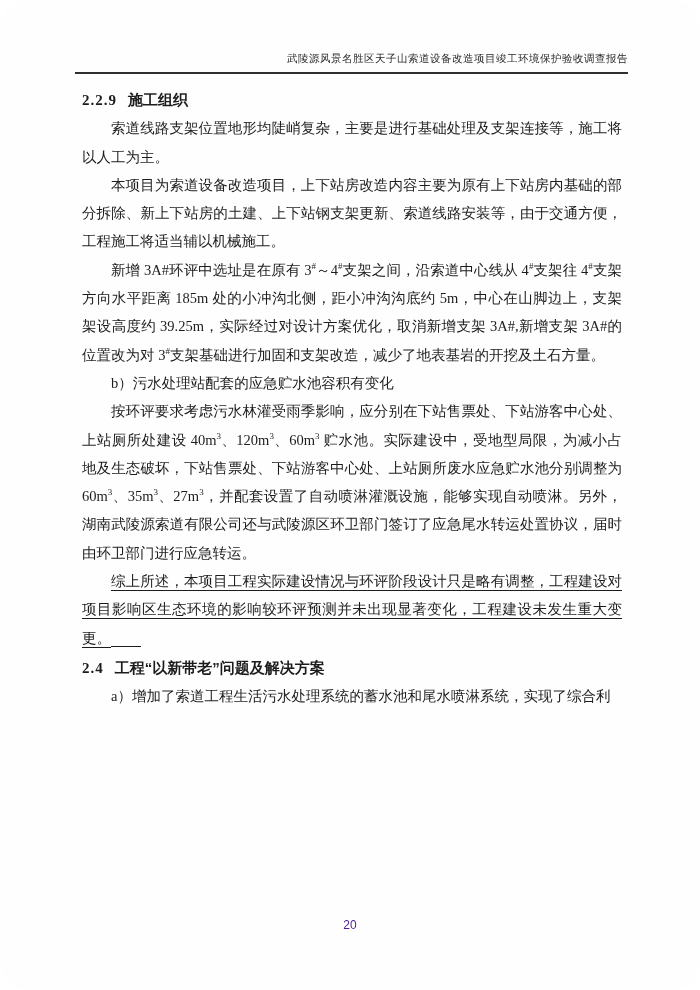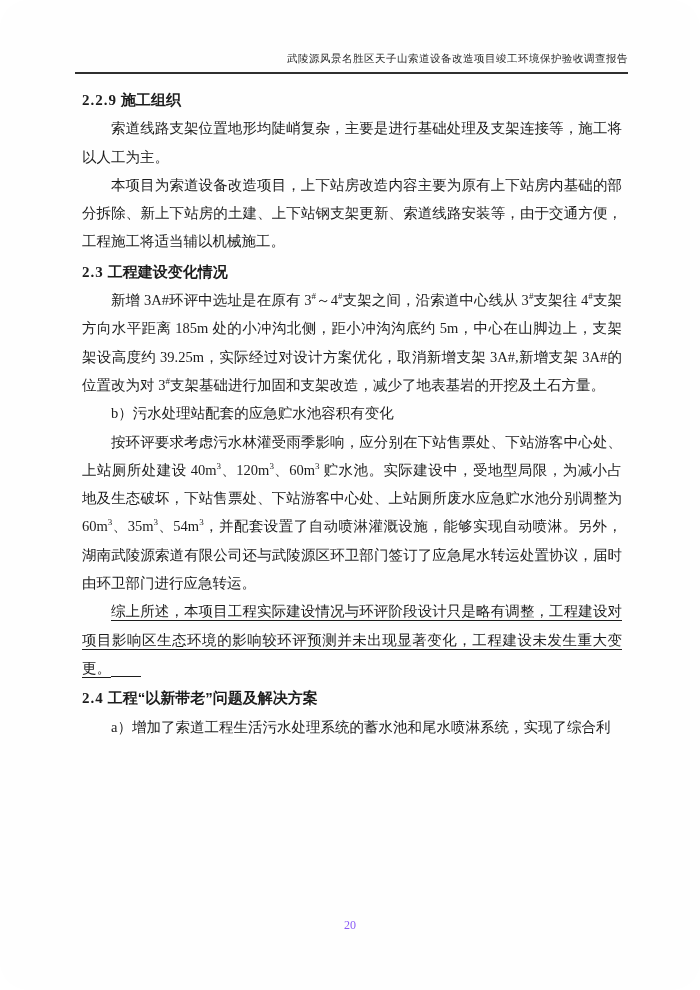--- a/index.html
+++ b/index.html
@@ -63,34 +63,34 @@
     margin: 2px 0 0 0;
     font-size: 15px;
     line-height: 28.3px;
     font-weight: bold;
     text-align: left;
     text-indent: 0;
   }
   h2.section-heading .hnum {
     font-family: "Liberation Serif", "DejaVu Serif", serif;
     letter-spacing: 1px;
-    margin-right: 4px;
+    margin-right: 11px;
   }
   h2.section-heading .htitle {
     font-family: "Liberation Sans", "DejaVu Sans", sans-serif;
   }
   .page-number {
     position: absolute;
     left: 0;
     right: 0;
     top: 918px;
     text-align: center;
     font-size: 12px;
-    color: #8b5cf6;
-    font-family: Liberation Serif, serif;
+    color: #4c1d95;
+    font-family: Liberation Sans, sans-serif;
   }
 </style>
 </head>
 <body>
 
 <div class="page">
 
   <div class="header">
     <span>武陵源风景名胜区天子山索道设备改造项目竣工环境保护验收调查报告</span>
   </div>
@@ -100,30 +100,27 @@
 
 
     <h2 class="section-heading">
       <span class="hnum">2.2.9</span><span class="htitle">施工组织</span>
     </h2>
 
     <p class="para indent"><span>索道线路支架位置地形均陡峭复杂，主要是进行基础处理及支架连接等，施工将以人工为主。</span></p>
 
     <p class="para indent"><span>本项目为索道设备改造项目，上下站房改造内容主要为原有上下站房内基础的部分拆除、新上下站房的土建、上下站钢支架更新、索道线路安装等，由于交通方便，工程施工将适当辅以机械施工。</span></p>
 
-    <h2 class="section-heading">
-      <span class="hnum">2.3</span><span class="htitle">工程建设变化情况</span>
-    </h2>
 
 
-    <p class="para indent"><span>新增 3A#环评中选址是在原有 3</span><sup>#</sup><span>～4</span><sup>#</sup><span>支架之间，沿索道中心线从 3</span><sup>#</sup><span>支架往 4</span><sup>#</sup><span>支架方向水平距离 185m 处的小冲沟北侧，距小冲沟沟底约 5m，中心在山脚边上，支架架设高度约 39.25m，实际经过对设计方案优化，取消新增支架 3A#,新增支架 3A#的位置改为对 3</span><sup>#</sup><span>支架基础进行加固和支架改造，减少了地表基岩的开挖及土石方量。</span></p>
+    <p class="para indent"><span>新增 3A#环评中选址是在原有 3</span><sup>#</sup><span>～4</span><sup>#</sup><span>支架之间，沿索道中心线从 4</span><sup>#</sup><span>支架往 4</span><sup>#</sup><span>支架方向水平距离 185m 处的小冲沟北侧，距小冲沟沟底约 5m，中心在山脚边上，支架架设高度约 39.25m，实际经过对设计方案优化，取消新增支架 3A#,新增支架 3A#的位置改为对 3</span><sup>#</sup><span>支架基础进行加固和支架改造，减少了地表基岩的开挖及土石方量。</span></p>
 
     <p class="para indent"><span>b）污水处理站配套的应急贮水池容积有变化</span></p>
 
-    <p class="para indent"><span>按环评要求考虑污水林灌受雨季影响，应分别在下站售票处、下站游客中心处、上站厕所处建设 40m</span><sup>3</sup><span>、120m</span><sup>3</sup><span>、60m</span><sup>3</sup><span> 贮水池。实际建设中，受地型局限，为减小占地及生态破坏，下站售票处、下站游客中心处、上站厕所废水应急贮水池分别调整为 60m</span><sup>3</sup><span>、35m</span><sup>3</sup><span>、54m</span><sup>3</sup><span>，并配套设置了自动喷淋灌溉设施，能够实现自动喷淋。另外，湖南武陵源索道有限公司还与武陵源区环卫部门签订了应急尾水转运处置协议，届时由环卫部门进行应急转运。</span></p>
+    <p class="para indent"><span>按环评要求考虑污水林灌受雨季影响，应分别在下站售票处、下站游客中心处、上站厕所处建设 40m</span><sup>3</sup><span>、120m</span><sup>3</sup><span>、60m</span><sup>3</sup><span> 贮水池。实际建设中，受地型局限，为减小占地及生态破坏，下站售票处、下站游客中心处、上站厕所废水应急贮水池分别调整为 60m</span><sup>3</sup><span>、35m</span><sup>3</sup><span>、27m</span><sup>3</sup><span>，并配套设置了自动喷淋灌溉设施，能够实现自动喷淋。另外，湖南武陵源索道有限公司还与武陵源区环卫部门签订了应急尾水转运处置协议，届时由环卫部门进行应急转运。</span></p>
 
     <p class="para indent underlined"><span>综上所述，本项目工程实际建设情况与环评阶段设计只是略有调整，工程建设对项目影响区生态环境的影响较环评预测并未出现显著变化，工程建设未发生重大变更。</span></p>
 
     <h2 class="section-heading">
       <span class="hnum">2.4</span><span class="htitle">工程“以新带老”问题及解决方案</span>
     </h2>
 
     <p class="para indent"><span>a）增加了索道工程生活污水处理系统的蓄水池和尾水喷淋系统，实现了综合利</span></p>
 
   </div>

